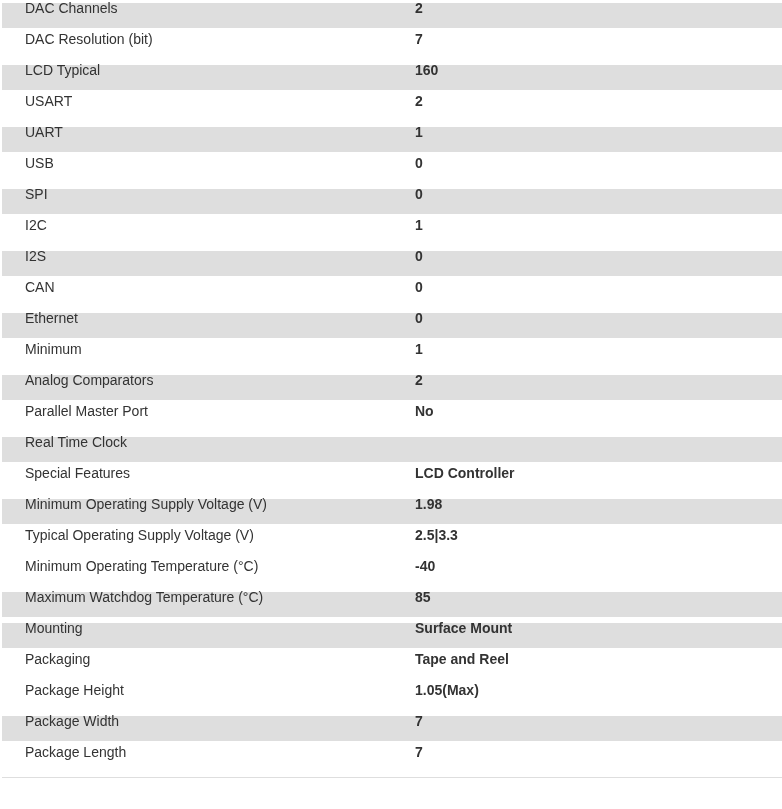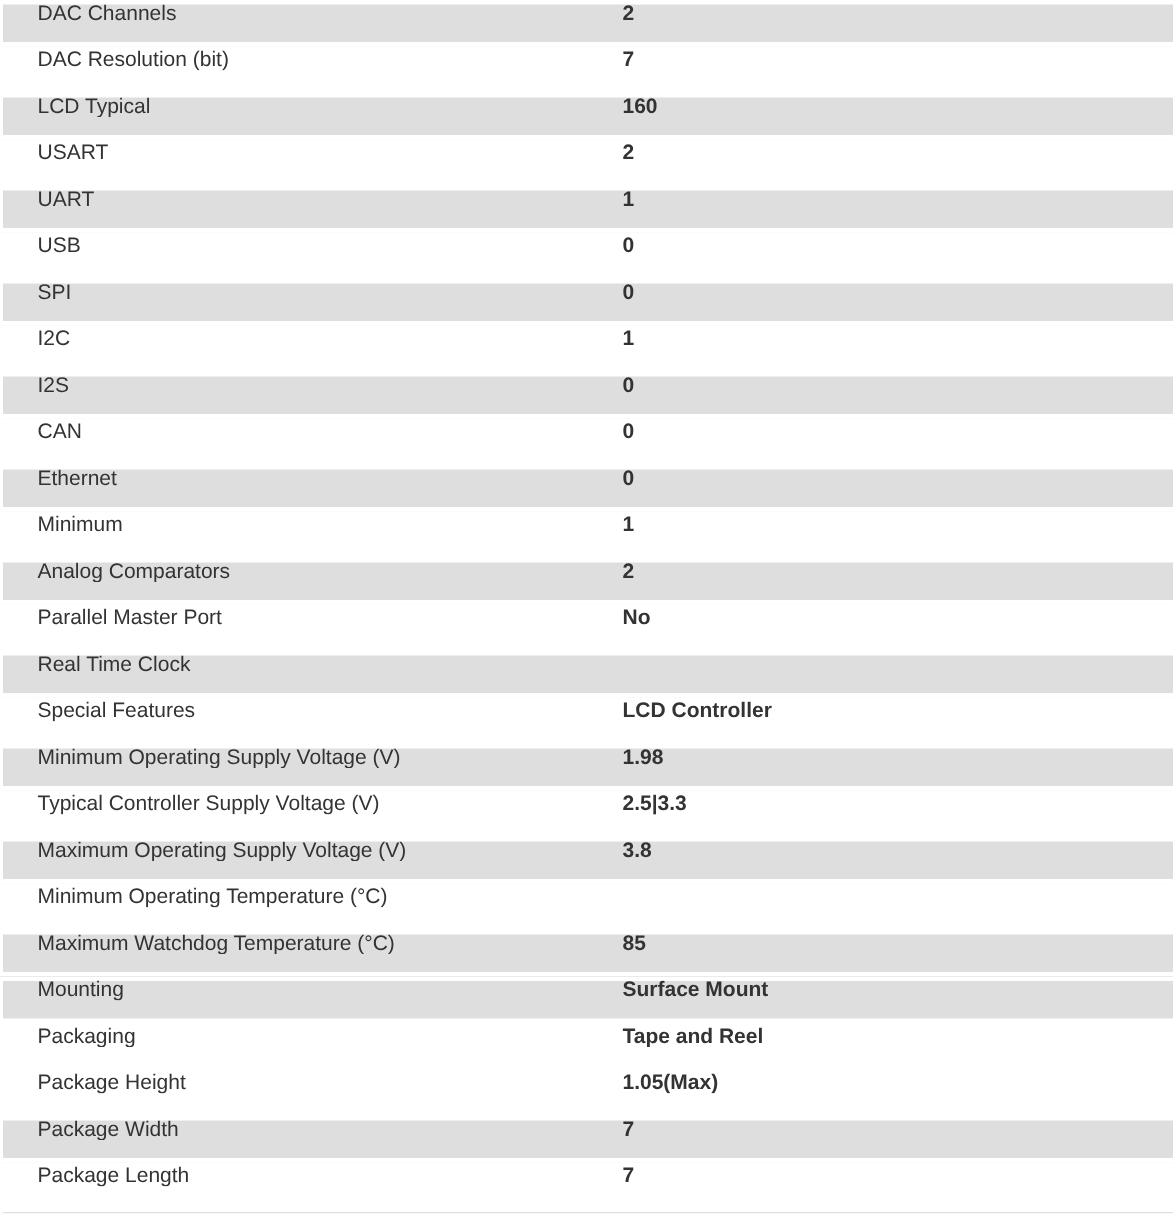--- a/index.html
+++ b/index.html
@@ -123,29 +123,26 @@
   </div>
       <div class="row">
     <div class="cell-label">Special Features</div>
     <div class="cell-value">LCD Controller</div>
   </div>
       <div class="row striped">
     <div class="cell-label">Minimum Operating Supply Voltage (V)</div>
     <div class="cell-value">1.98</div>
   </div>
       <div class="row">
-    <div class="cell-label">Typical Controller Supply Voltage (V)</div>
+    <div class="cell-label">Typical Operating Supply Voltage (V)</div>
     <div class="cell-value">2.5|3.3</div>
-  </div>
-      <div class="row striped">
-    <div class="cell-label">Maximum Operating Supply Voltage (V)</div>
-    <div class="cell-value">3.8</div>
   </div>
       <div class="row">
     <div class="cell-label">Minimum Operating Temperature (°C)</div>
+    <div class="cell-value">-40</div>
   </div>
       <div class="row striped">
     <div class="cell-label">Maximum Watchdog Temperature (°C)</div>
     <div class="cell-value">85</div>
   </div>
       <div class="row striped">
     <div class="cell-label">Mounting</div>
     <div class="cell-value">Surface Mount</div>
   </div>
       <div class="row">

